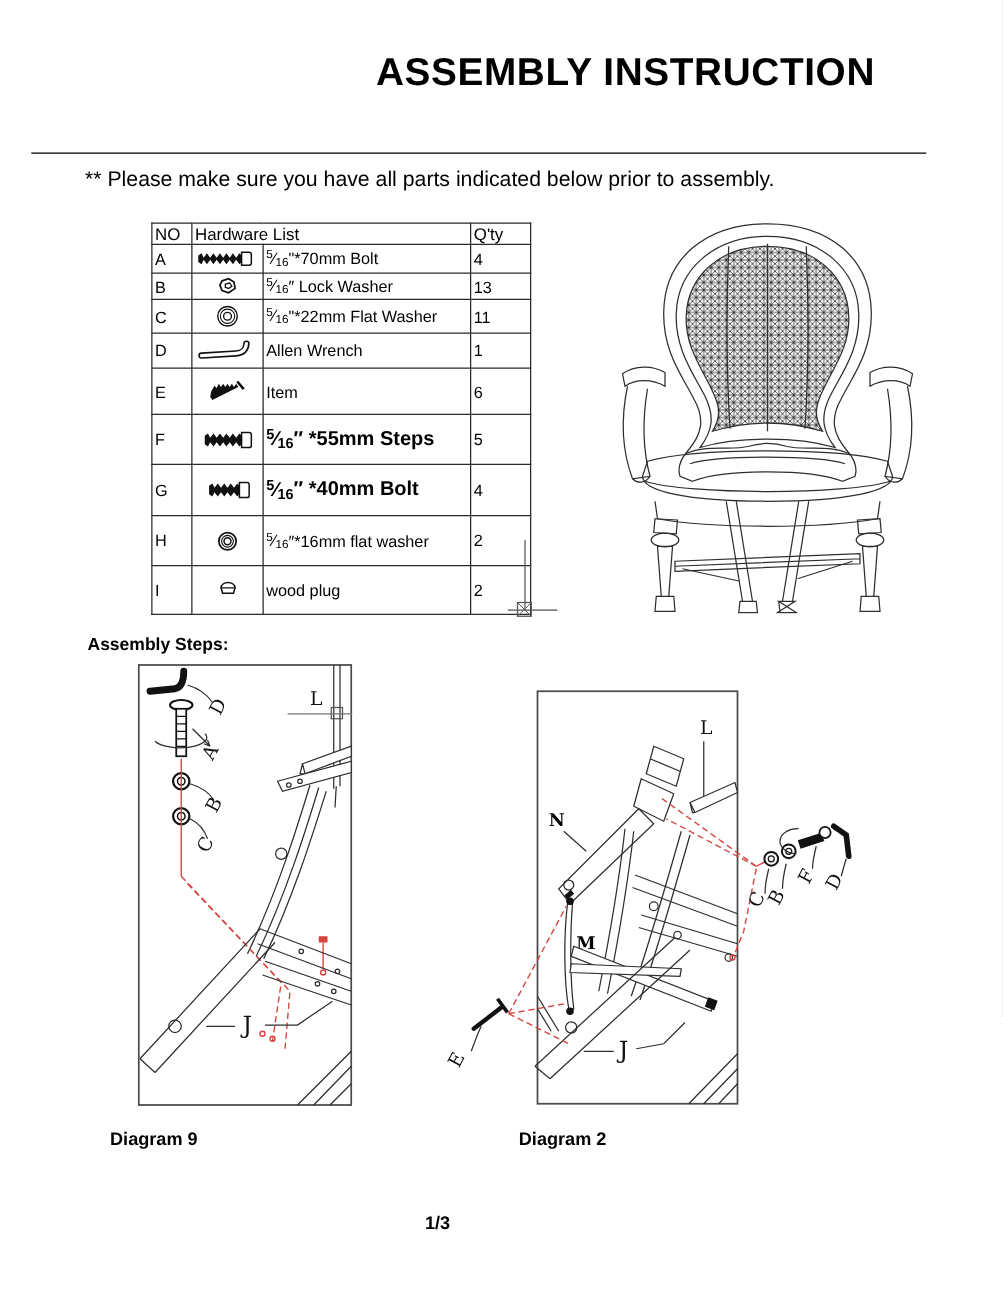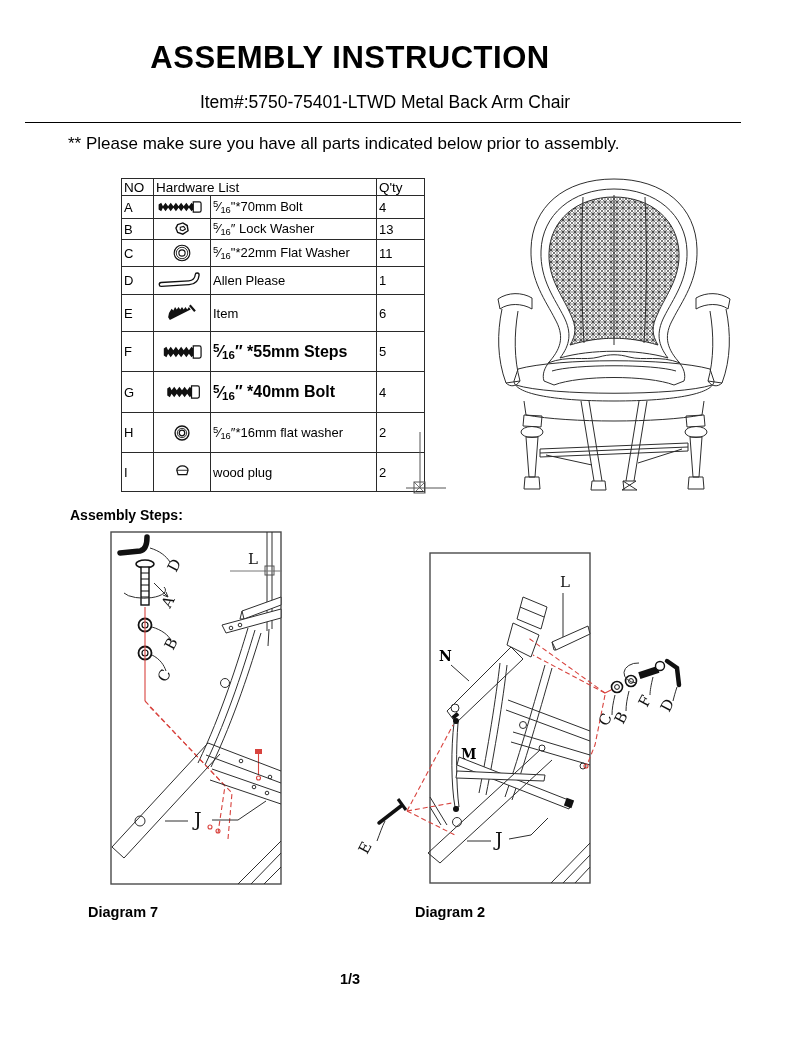--- a/index.html
+++ b/index.html
@@ -1,19 +1,19 @@
 <!DOCTYPE html>
 <html><head>
 <meta charset="utf-8">
 <style>
   html,body{margin:0;padding:0;background:#e8e8e8;}
   #page{position:relative;width:802px;height:1037px;background:#ffffff;margin:0 auto;
         font-family:"Liberation Sans",sans-serif;color:#000;overflow:hidden;}
   .abs{position:absolute;}
-  .title{top:40px;left:0;width:700px;text-align:center;font-size:31px;font-weight:bold;letter-spacing:.5px;}
+  .title{top:40px;left:0;width:700px;text-align:right;font-size:31px;font-weight:bold;letter-spacing:.5px;}
   .itemline{top:92px;left:0;width:770px;text-align:center;font-size:17.5px;}
   .rule{top:122px;left:25px;width:716px;height:0;border-top:1.6px solid #000;}
   .note{top:134px;left:68px;font-size:17px;}
   
   table.hw{border-collapse:collapse;font-size:13px;}
   table.hw td,table.hw th{border:1.3px solid #2a2a2a;padding:0 2px;text-align:left;vertical-align:middle;font-weight:normal;}
   table.hw th{font-size:13.5px;}
   .col-no{width:32px;} .col-icon{width:53px;} .col-desc{width:166px;} .col-qty{width:48px;}
   tr.emph .desc-cell{font-weight:bold;font-size:16px;}
   .hw-icon{display:inline-block;vertical-align:middle;}
@@ -71,21 +71,20 @@
         <path d="M39,2 L45,9" stroke="#111" stroke-width="2.4"></path>
       </symbol>
       <symbol id="icon-wood-plug" viewBox="0 0 60 22">
         <path d="M24,9 a6.5,5 0 0 1 13,0 l-1.5,5 h-10 Z" fill="#fff" stroke="#111" stroke-width="1.4"></path>
         <path d="M24,9 h13" stroke="#111" stroke-width="1"></path>
       </symbol>
     </defs>
   </svg>
 
   <div class="abs title">ASSEMBLY INSTRUCTION</div>
-  <div class="abs itemline">Item#:5750-75401-LTWD Metal Back Arm Chair</div>
   <div class="abs rule"></div>
   <div class="abs note">** Please make sure you have all parts indicated below prior to assembly.</div>
 
   <div class="abs" style="top:178px;left:121px;">
     <table class="hw">
       <colgroup>
           <col class="col-no">
           <col class="col-icon">
           <col class="col-desc">
           <col class="col-qty">
@@ -138,21 +137,21 @@
     </tr>
 
     <tr style="height: 28px;">
       <td class="no-cell">D</td>
       <td>
         <svg class="hw-icon" width="52" height="20">
                 <use href="#icon-allen-wrench"></use>
               </svg>
       </td>
       <td class="desc-cell">
-        <span>Allen Please</span>
+        <span>Allen Wrench</span>
       </td>
       <td class="qty-cell">1</td>
     </tr>
 
     <tr style="height: 37px;">
       <td class="no-cell">E</td>
       <td>
         <svg class="hw-icon" width="52" height="20">
                 <use href="#icon-screw"></use>
               </svg>
@@ -419,17 +418,17 @@
       </g>
       <path d="M312,116 L322,123 L324,140" fill="none" stroke="#111" stroke-width="4.5" stroke-linecap="round"></path>
       <path class="ln" d="M260,150 C258,158 257,164 257,170 M274,146 C272,154 271,160 271,166 M298,132 C296,140 295,146 295,150 M322,142 C320,148 319,152 318,156"></path>
       <text class="dlabel" x="252" y="182" transform="rotate(-62 252 182)">C</text>
       <text class="dlabel" x="268" y="180" transform="rotate(-62 268 180)">B</text>
       <text class="dlabel" x="292" y="163" transform="rotate(-62 292 163)">F</text>
       <text class="dlabel" x="314" y="168" transform="rotate(-62 314 168)">D</text>
     </g>
   </svg>
 
-  <div class="abs caption" style="top:904px;left:88px;">Diagram 7</div>
+  <div class="abs caption" style="top:904px;left:88px;">Diagram 9</div>
   <div class="abs caption" style="top:904px;left:415px;">Diagram 2</div>
 
   <div class="abs pageno">1/3</div>
 </div>
 
 </body></html>

